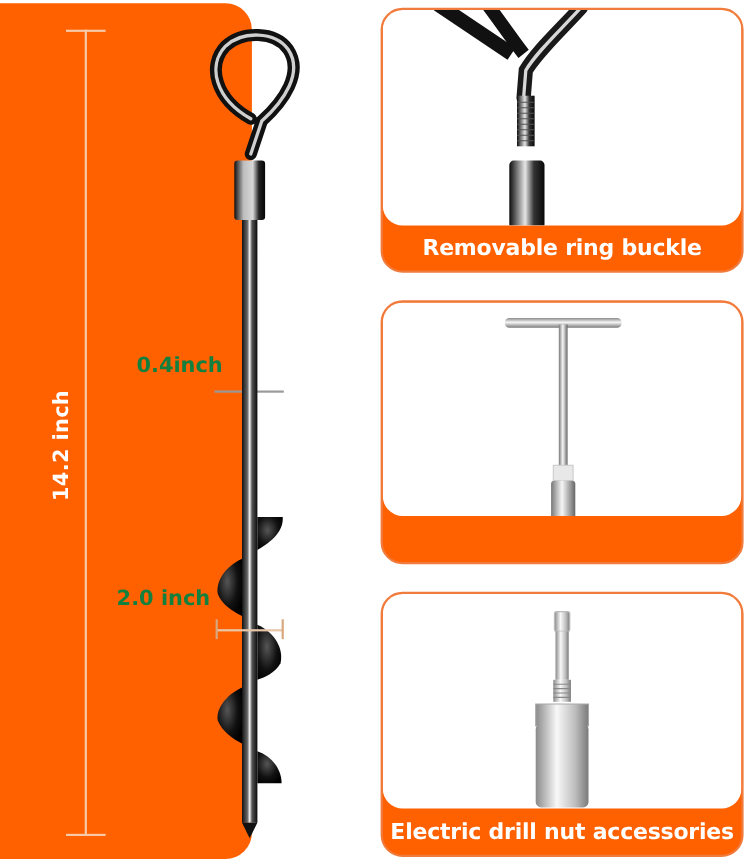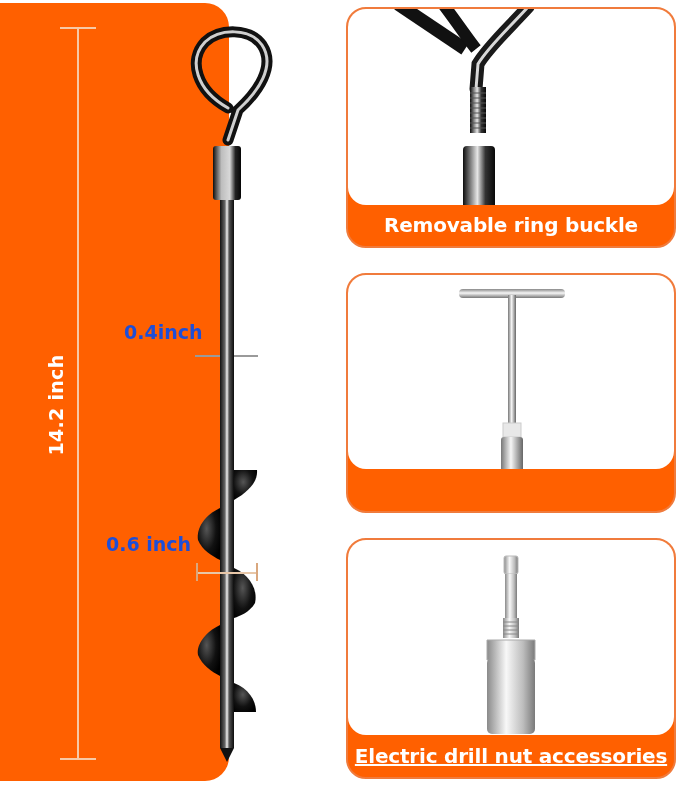--- a/index.html
+++ b/index.html
@@ -20,21 +20,21 @@
   .dim-tick {
     position: absolute; height: 1.5px; background: #F7C9A6;
   }
   .dim-label-v {
     position: absolute; left: 56px; top: 405px;
     transform: translate(-50%, -50%) rotate(-90deg);
     color: #fff; font-weight: bold; font-size: 19px; white-space: nowrap;
     letter-spacing: 0.3px;
   }
   .meas-label {
-    position: absolute; color: #1d4ed8; font-weight: bold; font-size: 19px;
+    position: absolute; color: #15803d; font-weight: bold; font-size: 19px;
     white-space: nowrap;
   }
   .meas-line {
     position: absolute; height: 1.5px;
   }
   .meas-endtick {
     position: absolute; width: 1.5px; height: 18px; background: #D9A77E;
   }
   .stake-svg { position: absolute; left: 0; top: 0; }
 
@@ -62,21 +62,21 @@
 <div class="orange-panel"></div>
 
 <div class="dim-line-v"></div>
 <div class="dim-tick" style="left:60px; top:27px; width:36px;"></div>
 <div class="dim-tick" style="left:60px; top:758px; width:36px;"></div>
 <div class="dim-label-v">14.2 inch</div>
 
 <div class="meas-label" style="left:124px; top:321px;">0.4inch</div>
 <div class="meas-line" style="left:195px; top:355px; width:63px; background:#9A9A9A;"></div>
 
-<div class="meas-label" style="left:106px; top:533px;">0.6 inch</div>
+<div class="meas-label" style="left:106px; top:533px;">2.0 inch</div>
 
 <svg class="stake-svg" width="300" height="785" viewBox="0 0 300 785">
   <defs>
     <linearGradient id="metal" x1="0" x2="1" y1="0" y2="0">
       <stop offset="0" stop-color="#111"></stop>
       <stop offset="0.35" stop-color="#666"></stop>
       <stop offset="0.5" stop-color="#f2f2f2"></stop>
       <stop offset="0.65" stop-color="#555"></stop>
       <stop offset="1" stop-color="#0b0b0b"></stop>
     </linearGradient>
@@ -190,14 +190,14 @@
       <g stroke="#888" stroke-width="1">
         <line x1="155" y1="82" x2="171" y2="82"></line>
           <line x1="155" y1="86" x2="171" y2="86"></line>
         <line x1="155" y1="90" x2="171" y2="90"></line>
           <line x1="155" y1="94" x2="171" y2="94"></line>
       </g>
       <path d="M139 100 L 187 100 L 187 120 L 139 120 Z" fill="url(#chromeV3)" stroke="#aaa"></path>
       <rect x="139" y="118" width="48" height="76" rx="5" fill="url(#chromeV3)"></rect>
     </svg>
   </div>
-  <div class="card-label" style="height:42px; line-height:42px;text-decoration:underline;">Electric drill nut accessories</div>
+  <div class="card-label" style="height:42px; line-height:42px;">Electric drill nut accessories</div>
 </div>
 
 </body></html>

